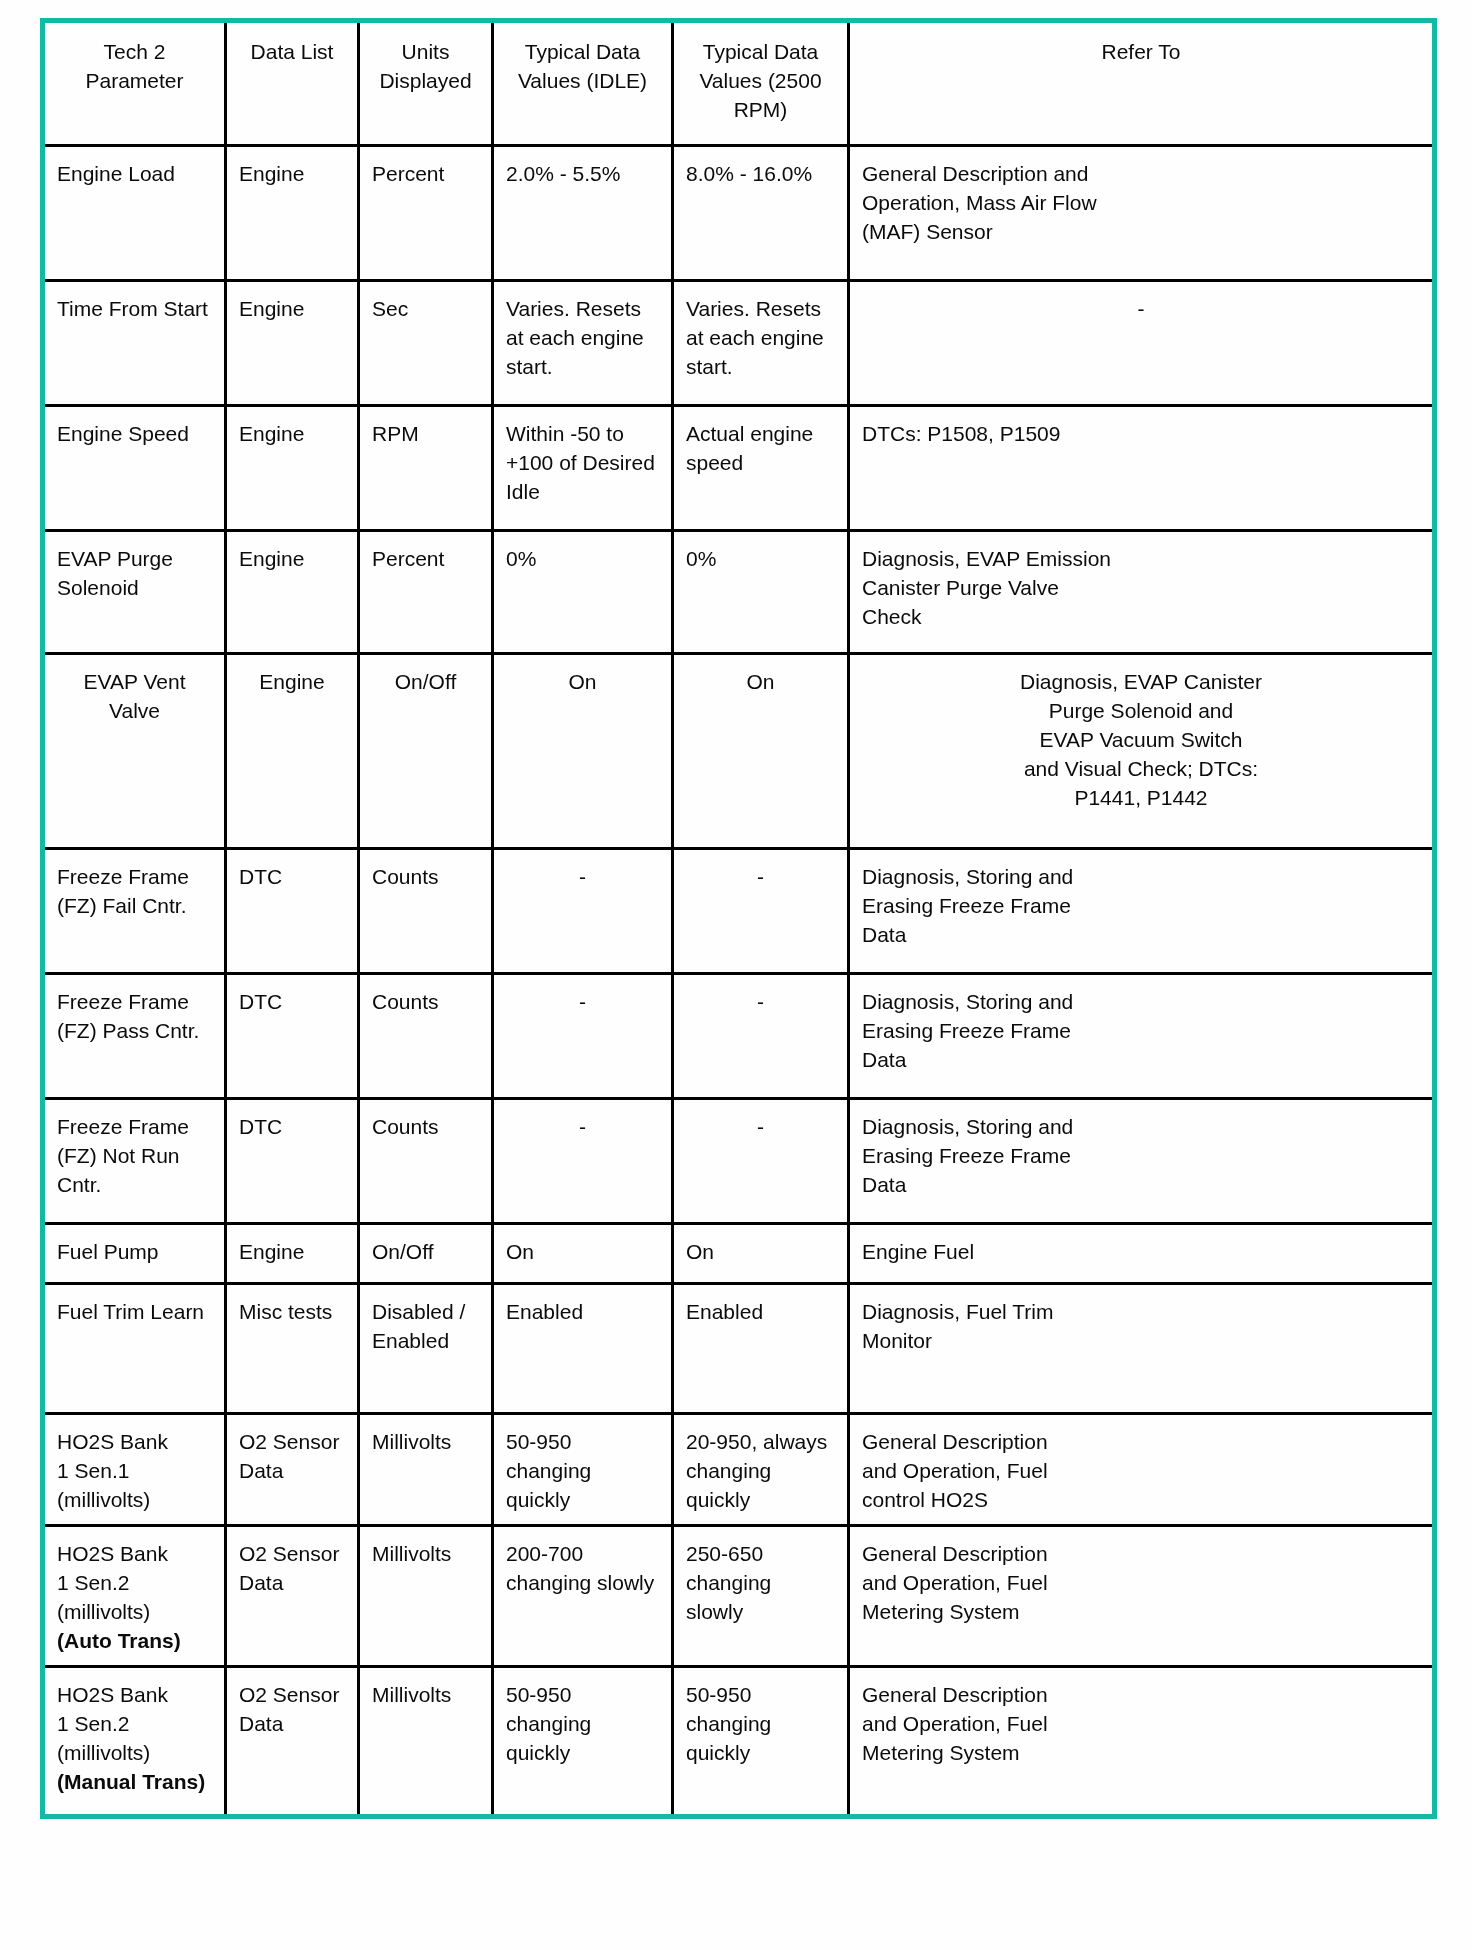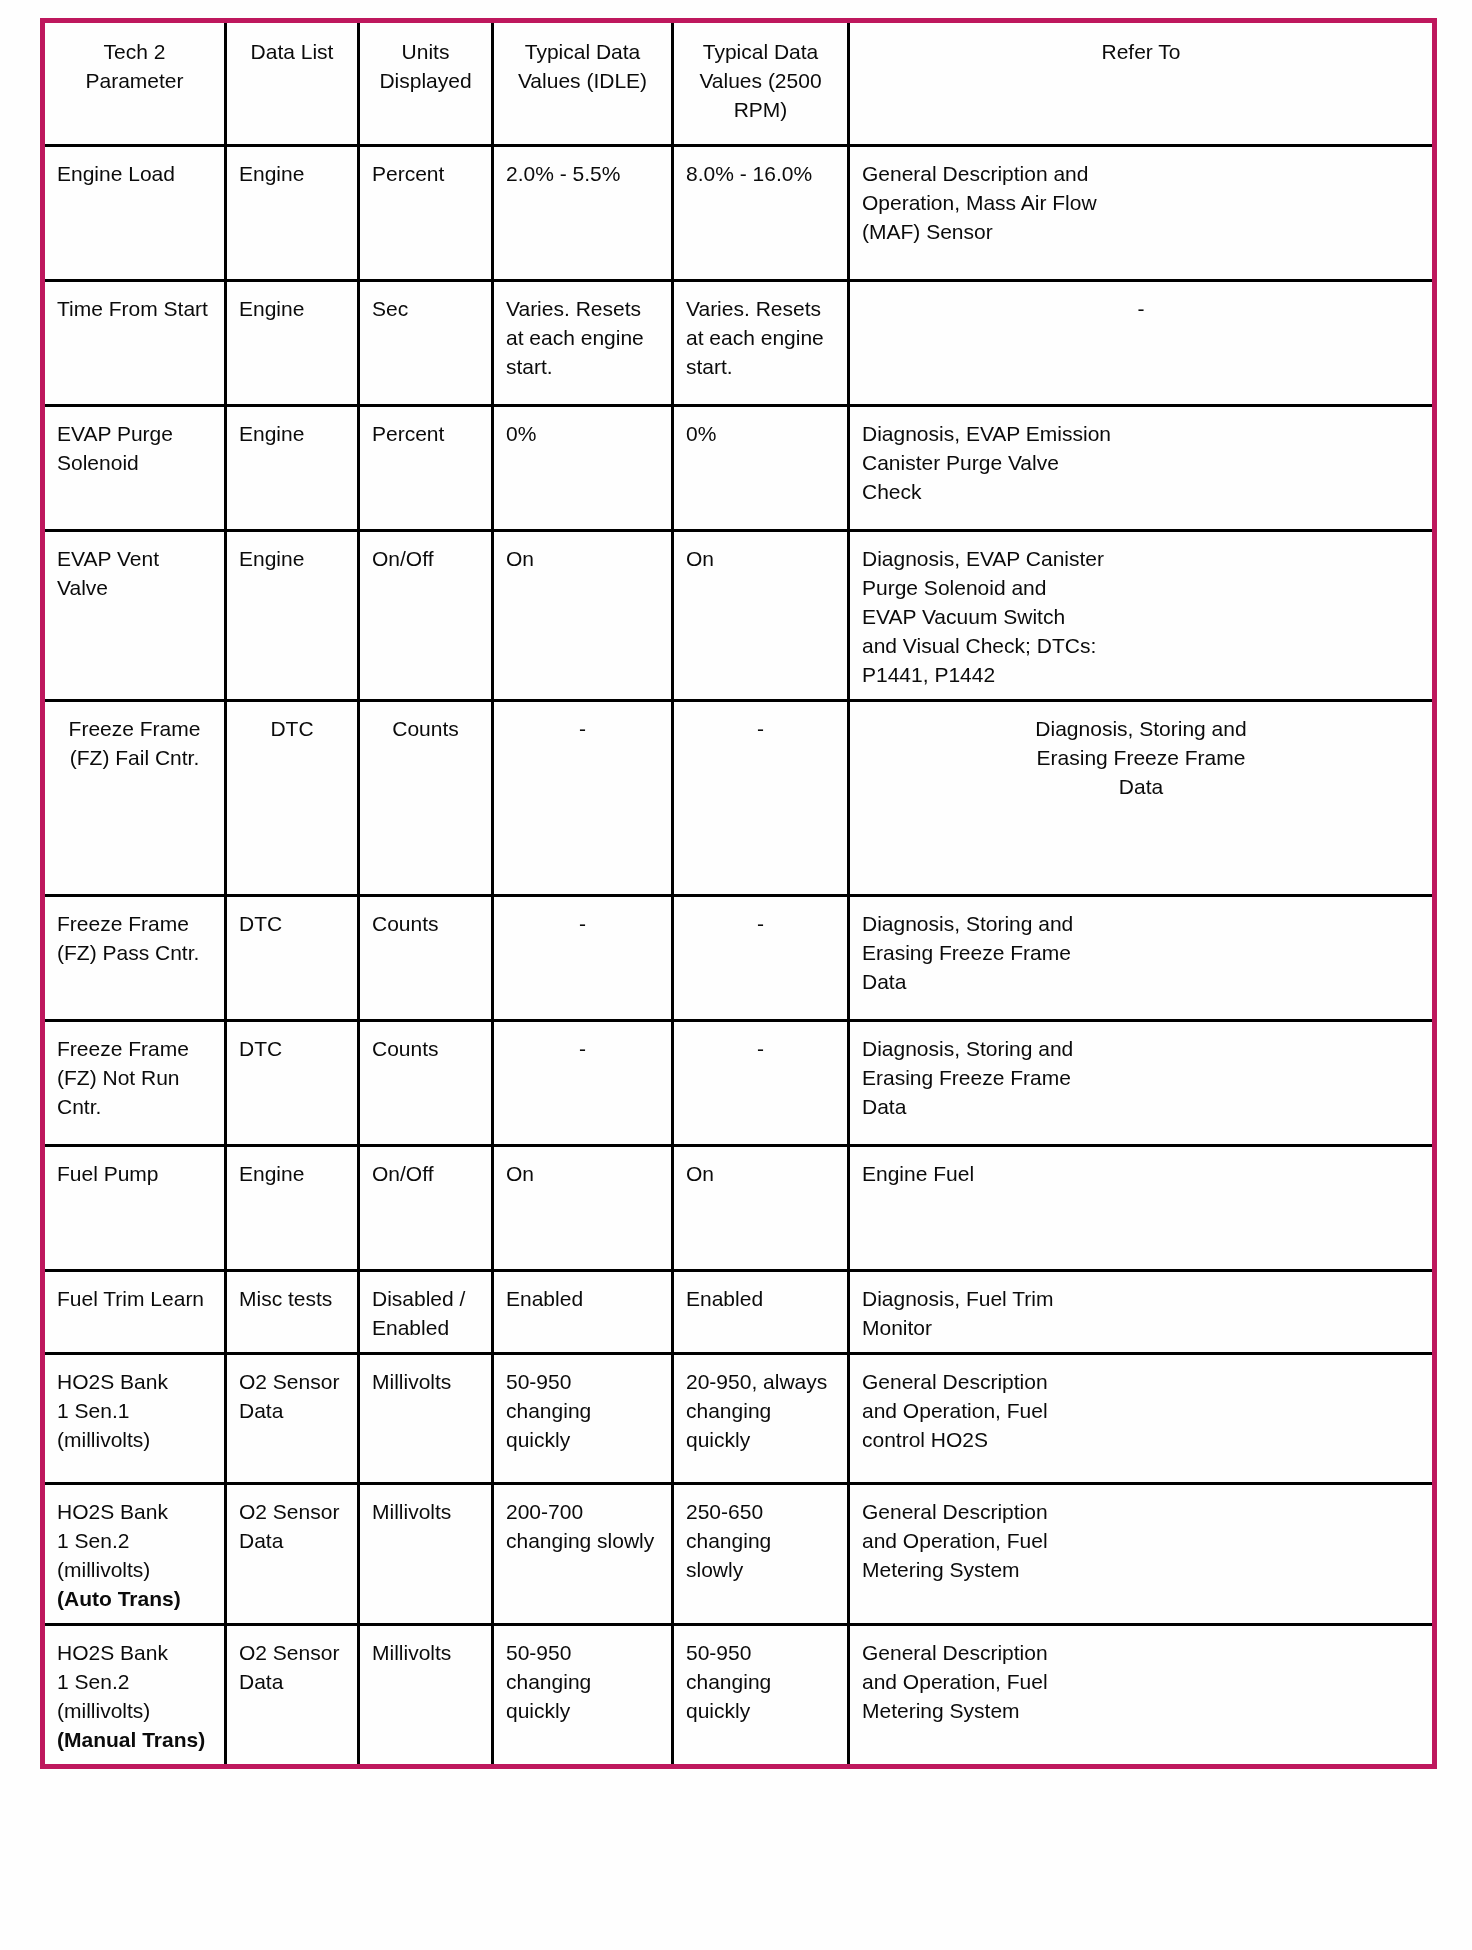--- a/index.html
+++ b/index.html
@@ -13,21 +13,21 @@
     width: 1472px;
     min-height: 1950px;
     box-sizing: border-box;
     padding: 18px 38px 20px 40px;
     background: #fefefe;
   }
   table.datasheet {
     border-collapse: collapse;
     table-layout: fixed;
     width: 1392px;
-    border: 5px solid #be185d;
+    border: 5px solid #14b8a6;
   }
   table.datasheet th,
   table.datasheet td {
     border: 3px solid #000;
     font-size: 21px;
     line-height: 29px;
     vertical-align: top;
     padding: 12px 12px 10px 12px;
     white-space: pre-line;
     word-wrap: break-word;
@@ -108,20 +108,31 @@
         <td>Sec</td>
         <td>Varies. Resets
 at each engine
 start.</td>
         <td>Varies. Resets
 at each engine
 start.</td>
         <td class="mid">-</td>
       </tr>
 
+      <tr>
+        <td><span>Engine Speed</span></td>
+        <td>Engine</td>
+        <td>RPM</td>
+        <td>Within -50 to
++100 of Desired
+Idle</td>
+        <td>Actual engine
+speed</td>
+        <td>DTCs: P1508, P1509</td>
+      </tr>
 
       <tr>
         <td><span>EVAP Purge
 Solenoid</span></td>
         <td>Engine</td>
         <td>Percent</td>
         <td>0%</td>
         <td>0%</td>
         <td>Diagnosis, EVAP Emission
 Canister Purge Valve

